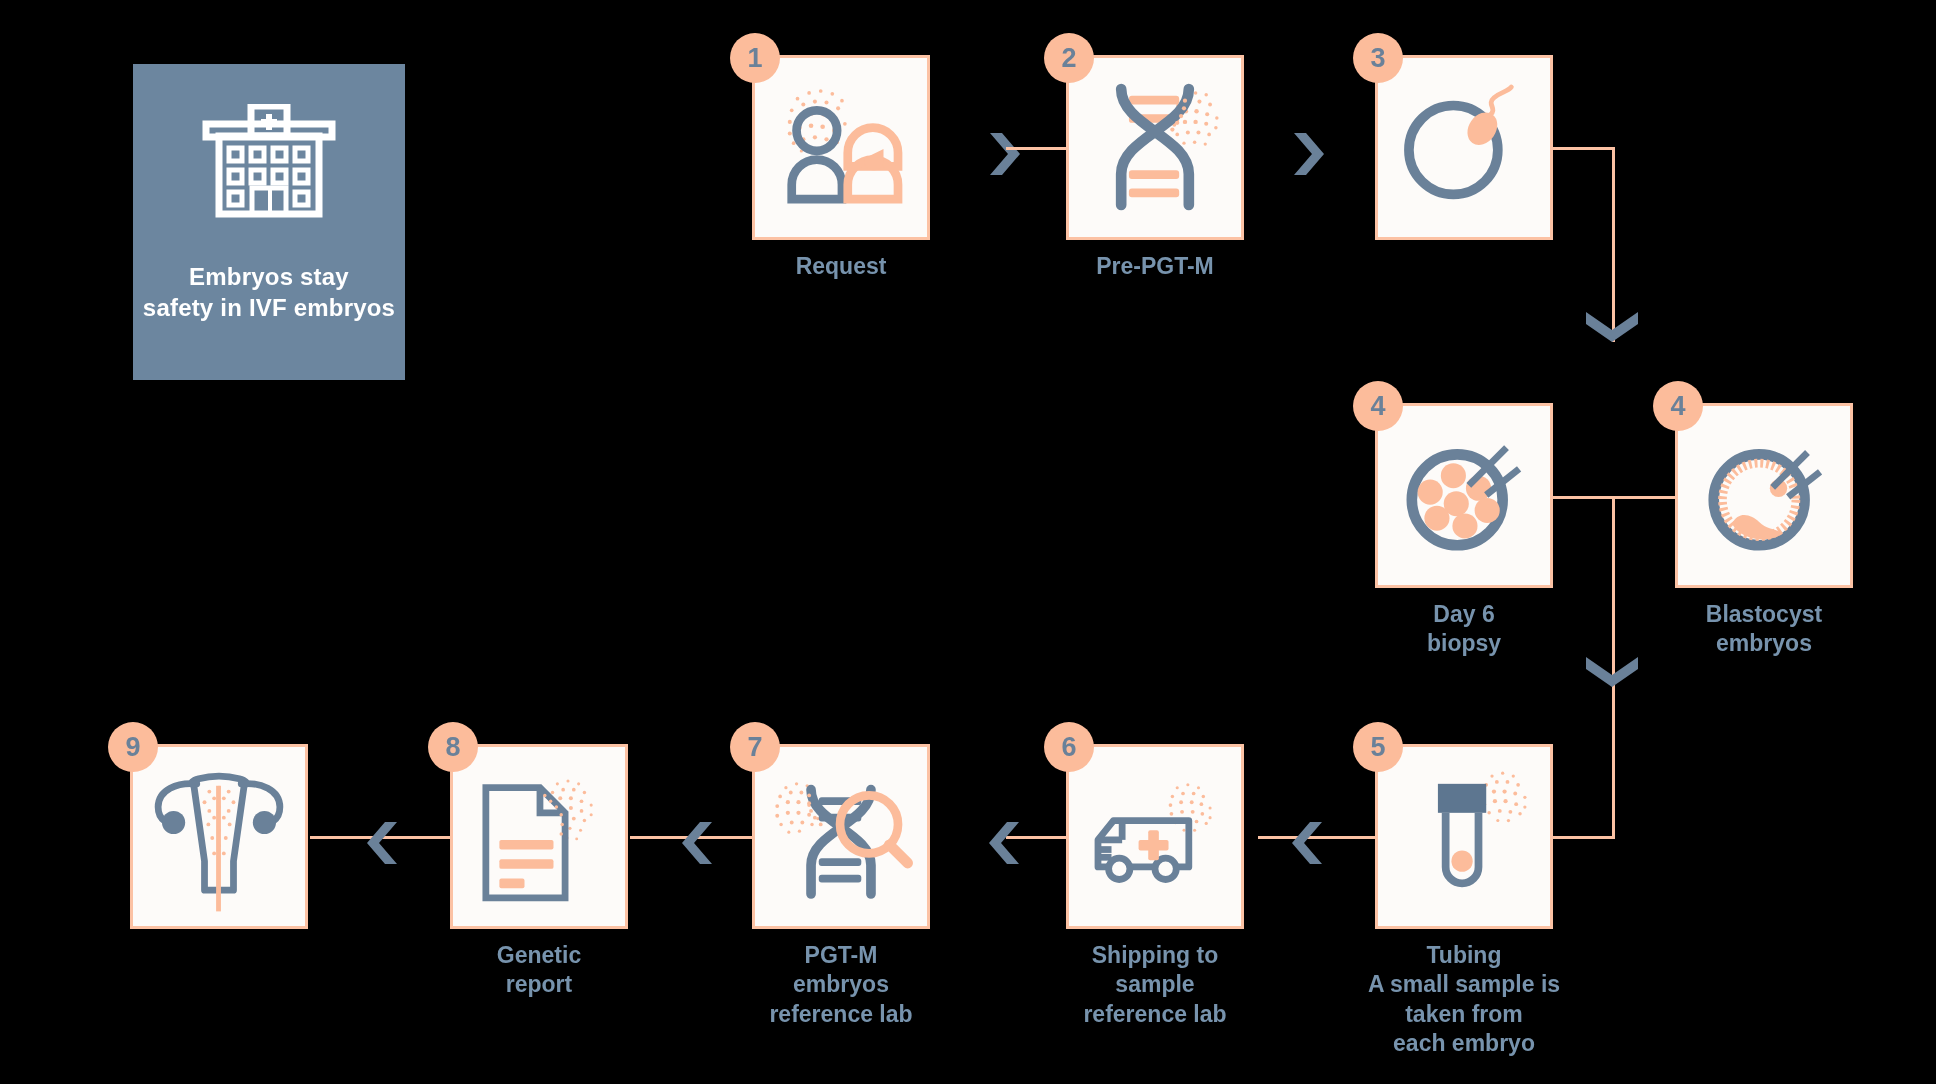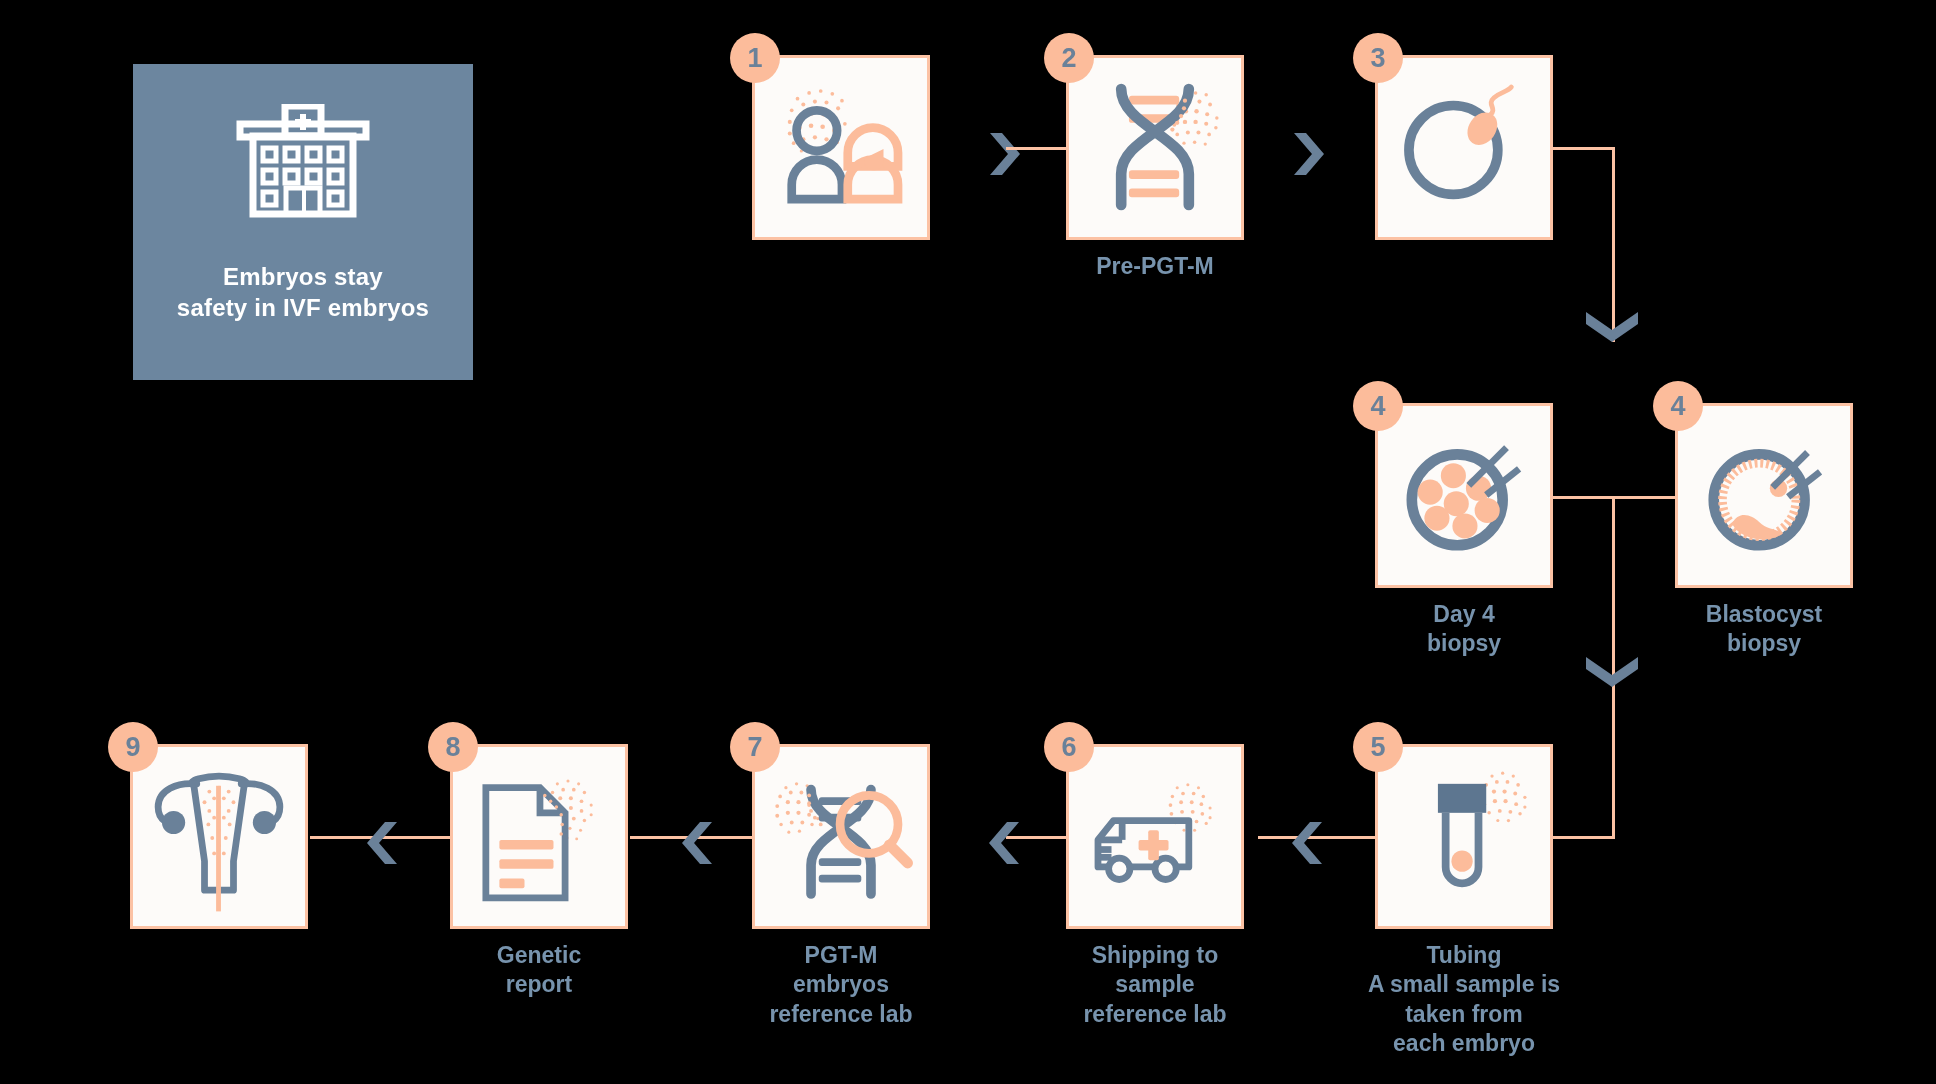--- a/index.html
+++ b/index.html
@@ -1,21 +1,21 @@
 <!DOCTYPE html>
 <html><head>
 <meta charset="utf-8">
 <style>
   html,body{margin:0;padding:0;background:#000;}
   body{width:1936px;height:1084px;position:relative;overflow:hidden;
        font-family:"Liberation Sans",sans-serif;}
   #stage{position:absolute;left:0;top:0;width:1936px;height:1084px;}
 
   
-  .clinic{position:absolute;left:133px;top:64px;width:340px;height:316px;
+  .clinic{position:absolute;left:133px;top:64px;width:272px;height:316px;
           background:#6c869f;display:flex;flex-direction:column;
           align-items:center;justify-content:flex-start;}
   .clinic-icon{margin-top:40px;width:150px;height:140px;}
   .clinic-text{margin-top:18px;color:#ffffff;font-weight:bold;font-size:24px;
                line-height:1.28;text-align:center;letter-spacing:.2px;}
 
   
   .node{position:absolute;}
   .box{position:relative;width:178px;height:185px;background:#fdfbf9;
        border:3px solid #fcc2a4;box-sizing:border-box;}
@@ -167,20 +167,21 @@
         </g>
         <g fill="none" stroke="#6a8199" stroke-width="9">
           <circle cx="64" cy="75" r="21"></circle>
         </g>
         <path d="M38 146 v-15 a26 26 0 0 1 52 0 v15 z" fill="none" stroke="#6a8199" stroke-width="9"></path>
         <path d="M96 112 v-14 a26 26 0 0 1 52 0 v14 z" fill="none" stroke="#fcbc9b" stroke-width="9"></path>
         <path d="M96 146 v-15 a26 26 0 0 1 52 0 v15 z" fill="none" stroke="#fcbc9b" stroke-width="9"></path>
         <path d="M113 104 L133 94 L133 106 a10 10 0 0 1 -20 0 z" fill="#fcbc9b"></path>
       </svg>
     </div>
+    <div class="caption">Request</div>
   </div>
 
   <div class="node" style="left:1066px;top:55px;">
     <div class="box">
       <div class="badge">2</div>
       <svg viewBox="0 0 178 185">
         <g fill="#fcbc9b">
           <circle cx="120" cy="40" r="1.8"></circle>
             <circle cx="131" cy="36" r="1.8"></circle>
             <circle cx="142" cy="38" r="1.8"></circle>
@@ -252,40 +253,40 @@
           <circle cx="113" cy="108" r="13"></circle>
           <circle cx="61" cy="116" r="13"></circle>
           <circle cx="90" cy="124" r="13"></circle>
         </g>
         <g stroke="#6a8199" stroke-width="7" stroke-linecap="butt">
           <line x1="94" y1="82" x2="133" y2="43"></line>
           <line x1="112" y1="92" x2="146" y2="65"></line>
         </g>
       </svg>
     </div>
-    <div class="caption">Day 4
+    <div class="caption">Day 6
 biopsy</div>
   </div>
 
   <div class="node" style="left:1675px;top:403px;">
     <div class="box">
       <div class="badge">4</div>
       <svg viewBox="0 0 178 185">
         <circle cx="84" cy="97" r="47" fill="none" stroke="#6a8199" stroke-width="11"></circle>
         <circle cx="84" cy="97" r="38" fill="none" stroke="#fcbc9b" stroke-width="9" stroke-dasharray="3 3"></circle>
         <path d="M56 122 C62 108 76 112 84 120 C92 128 100 126 108 132 C96 142 66 140 56 122 Z" fill="#fcbc9b"></path>
         <circle cx="104" cy="85" r="9" fill="#fcbc9b"></circle>
         <g stroke="#6a8199" stroke-width="7">
           <line x1="98" y1="84" x2="134" y2="48"></line>
           <line x1="114" y1="94" x2="147" y2="68"></line>
         </g>
       </svg>
     </div>
     <div class="caption">Blastocyst
-biopsy</div>
+embryos</div>
   </div>
 
   <div class="node" style="left:1375px;top:744px;">
     <div class="box">
       <div class="badge">5</div>
       <svg viewBox="0 0 178 185">
         <g fill="#fcbc9b">
           <circle cx="118" cy="30" r="1.7"></circle>
             <circle cx="129" cy="27" r="1.7"></circle>
             <circle cx="140" cy="30" r="1.7"></circle>

